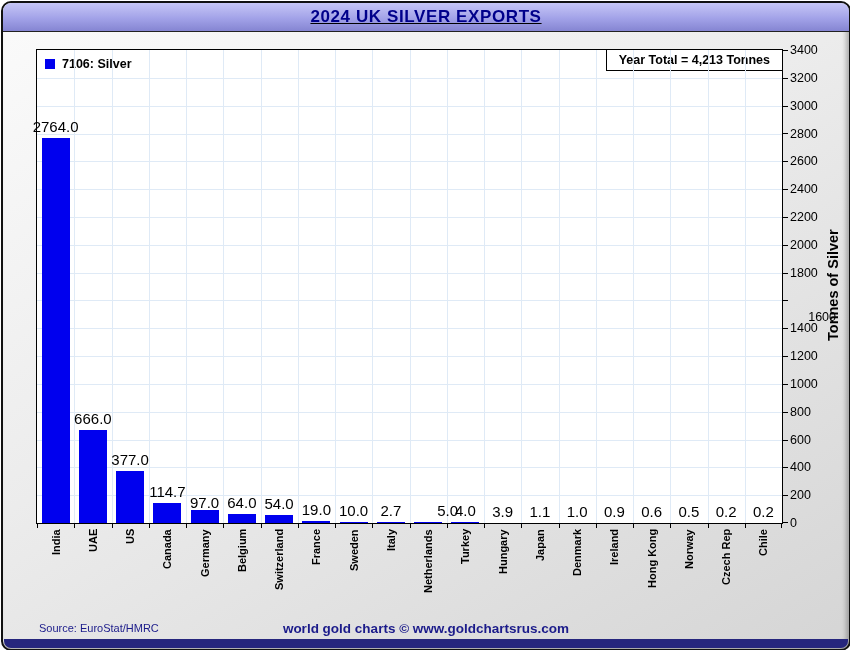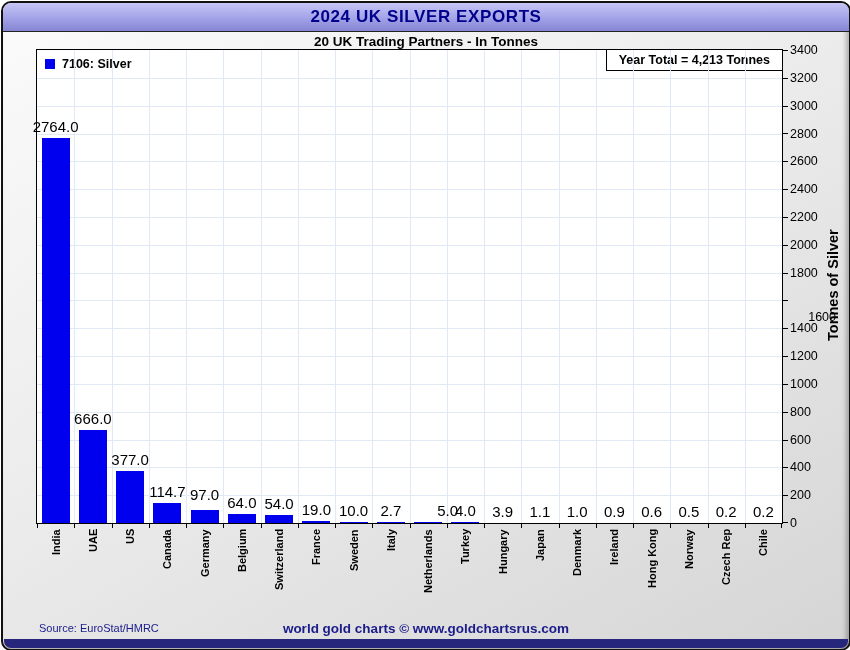--- a/index.html
+++ b/index.html
@@ -7,21 +7,21 @@
     position:relative;width:846px;height:646px;margin:1px;
     border:2px solid #111;border-radius:10px;
     background:linear-gradient(150deg,#fbfbfb 0%,#ececec 45%,#d5d5d5 100%);
     box-shadow:inset -3px -3px 4px rgba(60,60,60,.35);
     overflow:hidden;
   }
   #titlebar{
     position:absolute;left:0;top:0;width:100%;height:28px;
     background:linear-gradient(#c6c6f6 0%,#a2a2e8 55%,#8585d2 100%);
     border-bottom:1px solid #222;border-radius:8px 8px 0 0;
-    display:flex;align-items:center;justify-content:center;
+    display:flex;align-items:center;justify-content:center;text-decoration:underline;
   }
   #title{font-size:17px;font-weight:bold;color:#00008b;letter-spacing:.6px;}
   #subtitle{
     position:absolute;left:0;top:29px;width:100%;height:18px;
     display:flex;align-items:center;justify-content:center;
     font-size:13.5px;font-weight:bold;color:#000;
   }
   #plot{
     position:absolute;left:33px;top:46px;width:745px;height:473px;
     background:#fff;border:1px solid #000;
@@ -72,21 +72,20 @@
     background:#26267d;border-radius:0 0 7px 7px;
   }
 </style>
 </head>
 <body>
 
 <div id="card">
   <div id="titlebar">
     <span id="title">2024 UK SILVER EXPORTS</span>
   </div>
-  <div id="subtitle">20 UK Trading Partners - In Tonnes</div>
 
   <div id="plot">
     <div id="legend">
       <span class="swatch"></span>
       <span>7106: Silver</span>
     </div>
     <div id="year-total">Year Total = 4,213 Tonnes</div>
   <div class="hgrid" style="top: 445.2px;"></div>
       <div class="hgrid" style="top: 417.4px;"></div>
       <div class="hgrid" style="top: 389.5px;"></div>
@@ -124,21 +123,21 @@
       <div class="vgrid" style="left: 707.8px;"></div>
       <div class="bar" style="left: 4.6px; width: 28px; bottom: 0px; height: 385px; background: rgb(0, 0, 238);"></div>
       <div class="bar-label" style="left: -11.4px; bottom: 388px;">2764.0</div>
       <div class="bar" style="left: 41.9px; width: 28px; bottom: 0px; height: 93px; background: rgb(0, 0, 238);"></div>
       <div class="bar-label" style="left: 25.9px; bottom: 96px;">666.0</div>
       <div class="bar" style="left: 79.1px; width: 28px; bottom: 0px; height: 52px; background: rgb(0, 0, 238);"></div>
       <div class="bar-label" style="left: 63.1px; bottom: 55px;">377.0</div>
       <div class="bar" style="left: 116.4px; width: 28px; bottom: 0px; height: 20px; background: rgb(0, 0, 238);"></div>
       <div class="bar-label" style="left: 100.4px; bottom: 23px;">114.7</div>
       <div class="bar" style="left: 153.6px; width: 28px; bottom: 0px; height: 13px; background: rgb(0, 0, 238);"></div>
-      <div class="bar-label" style="left: 137.6px; bottom: 20px;">97.0</div>
+      <div class="bar-label" style="left: 137.6px; bottom: 12px;">97.0</div>
       <div class="bar" style="left: 190.9px; width: 28px; bottom: 0px; height: 9px; background: rgb(0, 0, 238);"></div>
       <div class="bar-label" style="left: 174.9px; bottom: 12px;">64.0</div>
       <div class="bar" style="left: 228.1px; width: 28px; bottom: 0px; height: 8px; background: rgb(0, 0, 238);"></div>
       <div class="bar-label" style="left: 212.1px; bottom: 11px;">54.0</div>
       <div class="bar" style="left: 265.4px; width: 28px; bottom: 0px; height: 2px; background: rgb(0, 0, 238);"></div>
       <div class="bar-label" style="left: 249.4px; bottom: 5px;">19.0</div>
       <div class="bar" style="left: 302.6px; width: 28px; bottom: 0px; height: 1px; background: rgb(0, 0, 238);"></div>
       <div class="bar-label" style="left: 286.6px; bottom: 4px;">10.0</div>
       <div class="bar" style="left: 339.9px; width: 28px; bottom: 0px; height: 1px; background: rgb(0, 0, 238);"></div>
       <div class="bar-label" style="left: 323.9px; bottom: 4px;">2.7</div>

